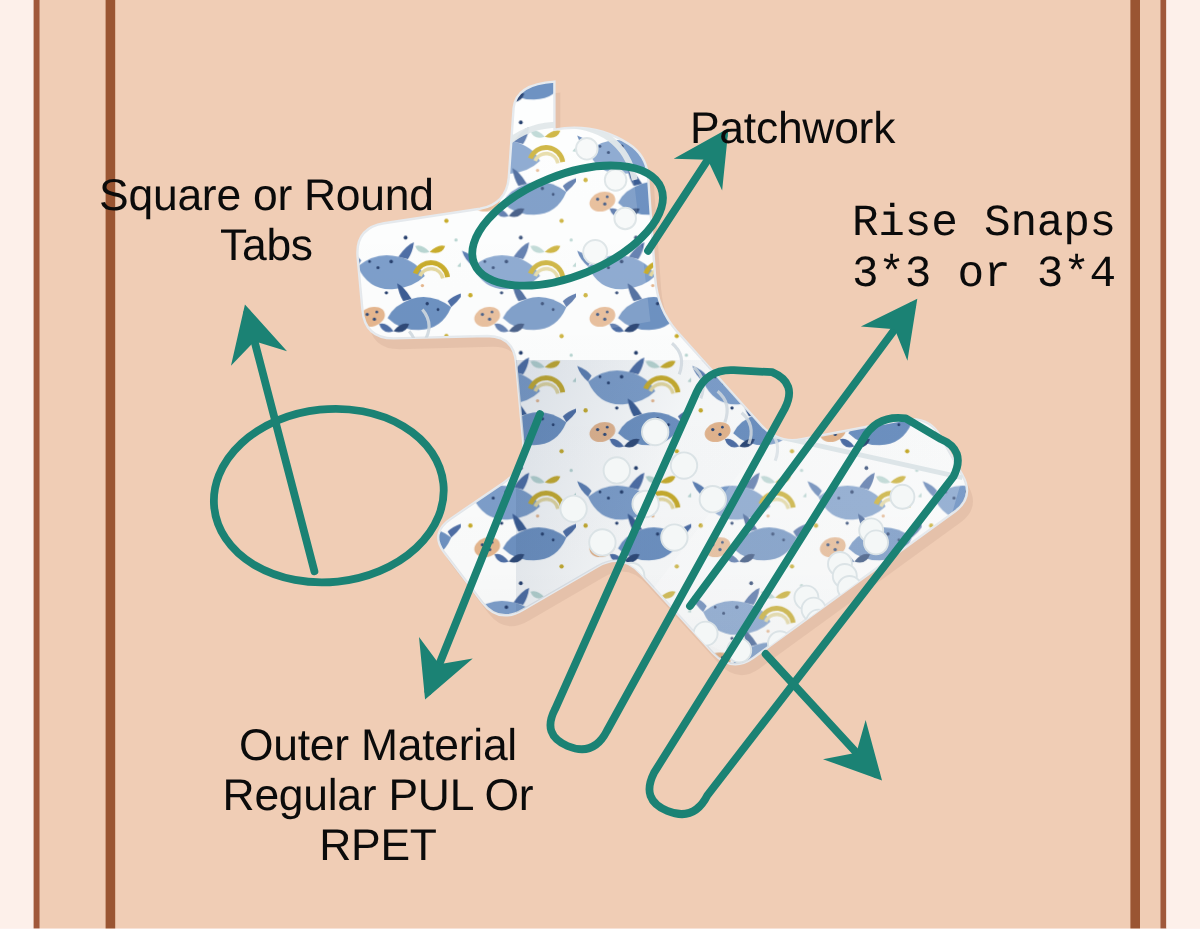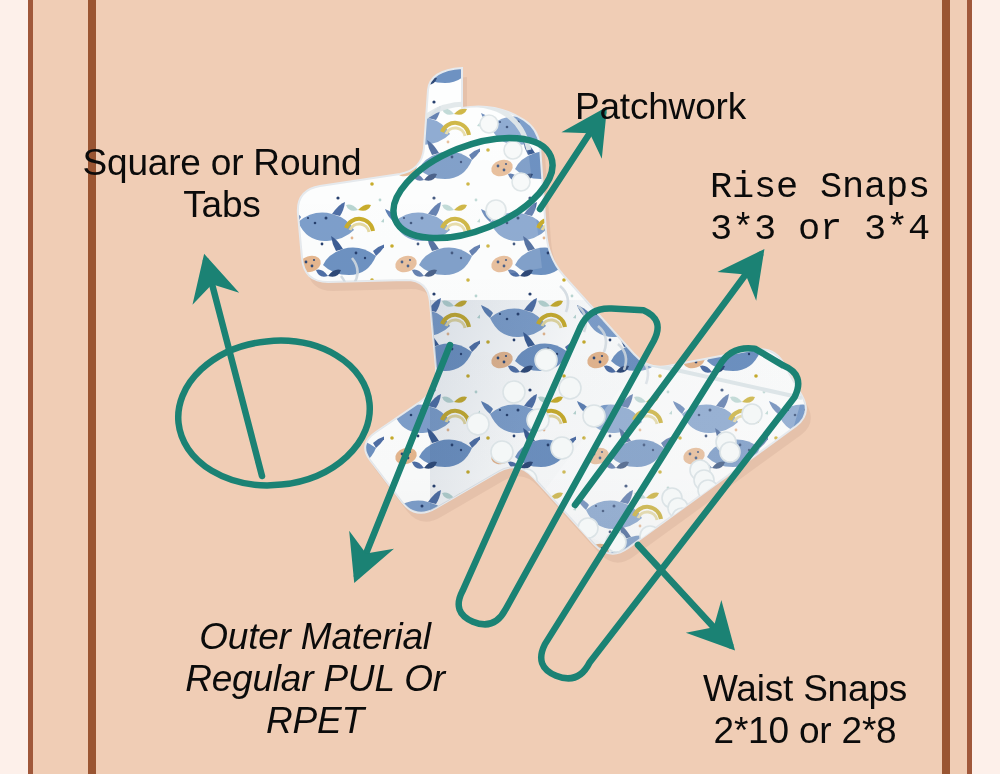--- a/index.html
+++ b/index.html
@@ -35,21 +35,21 @@
     font-size:37px;
     line-height:42px;
     font-weight:400;
     text-align:center;
     white-space:pre-line;
     letter-spacing:-0.2px;
   }
   #label-square-round{left:52px;top:142px;width:340px;}
   #label-patchwork{left:575px;top:46px;width:240px;text-align:left;margin-top:40px;}
   #label-rise-snaps{left:690px;top:166px;width:260px;font-family:Liberation Mono, monospace;}
-  #label-outer-material{left:130px;top:616px;width:370px;font-style:italic;}
+  #label-outer-material{left:130px;top:600px;width:370px;}
   #label-waist-snaps{left:660px;top:668px;width:290px;}
 </style>
 </head>
 <body>
 
 <div id="stage">
 
   <div class="band" id="band-left-cream"></div>
   <div class="band" id="band-main"></div>
   <div class="band" id="band-left-brown"></div>
@@ -273,16 +273,14 @@
 
   <div class="label" id="label-patchwork">Patchwork</div>
 
   <div class="label" id="label-rise-snaps">Rise Snaps
 3*3 or 3*4</div>
 
   <div class="label" id="label-outer-material">Outer Material
 Regular PUL Or
 RPET</div>
 
-  <div class="label" id="label-waist-snaps">Waist Snaps
-2*10 or 2*8</div>
 
 </div>
 
 </body></html>

